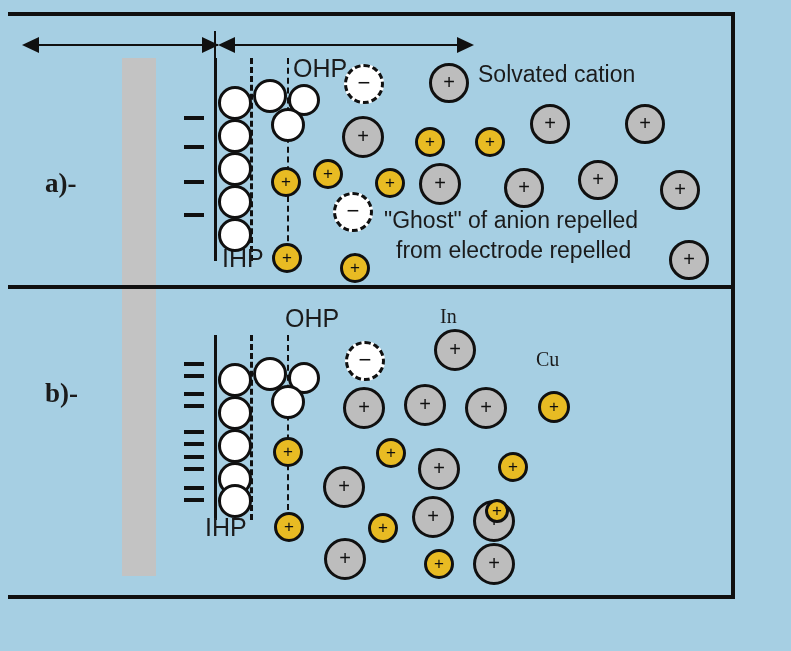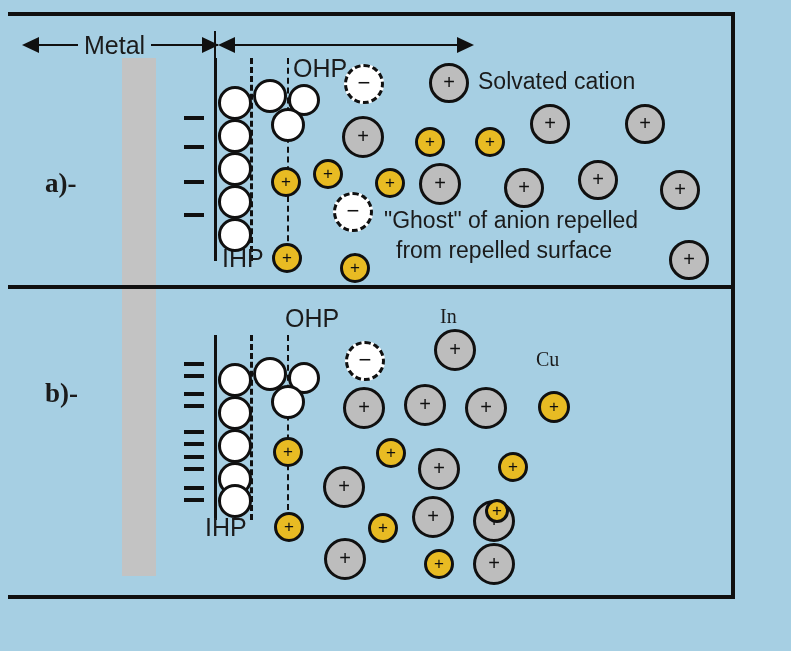--- a/index.html
+++ b/index.html
@@ -81,21 +81,20 @@
 
   <div class="rule rule-h" style="left:8px;top:12px;width:727px;"></div>
   <div class="rule rule-h" style="left:8px;top:285px;width:727px;"></div>
   <div class="rule rule-h" style="left:8px;top:595px;width:727px;"></div>
   <div class="rule rule-v" style="left:731px;top:12px;height:277px;"></div>
   <div class="rule rule-v" style="left:731px;top:285px;height:314px;"></div>
 
   <div class="arrow-row" style="left:28px;top:44px;width:190px;"></div>
   <div class="arrow-head left" style="left:22px;top:37px;"></div>
   <div class="arrow-head right" style="left:202px;top:37px;"></div>
-  <div class="lbl lbl-hdr" style="left:78px;top:31px;background:#a6cfe3;padding:0 6px;">Metal</div>
 
   <div class="tickmark" style="left:214px;top:31px;height:27px;"></div>
 
   <div class="arrow-row" style="left:222px;top:44px;width:250px;"></div>
   <div class="arrow-head left" style="left:218px;top:37px;"></div>
   <div class="arrow-head right" style="left:457px;top:37px;"></div>
 
   <div class="metal-slab" style="left:122px;top:58px;width:34px;height:227px;"></div>
   <div class="metal-slab" style="left:122px;top:289px;width:34px;height:287px;"></div>
 
@@ -176,23 +175,23 @@
     <div class="particle p-bare" style="left:475px;top:127px;width:30px;height:30px;">
         <span class="psym">+</span>
       </div>
     <div class="particle p-bare" style="left:272px;top:243px;width:30px;height:30px;">
         <span class="psym">+</span>
       </div>
     <div class="particle p-bare" style="left:340px;top:253px;width:30px;height:30px;">
         <span class="psym">+</span>
       </div>
 
-    <div class="lbl lbl-note" style="left:478px;top:66px;">Solvated cation</div>
+    <div class="lbl lbl-note" style="left:478px;top:59px;">Solvated cation</div>
     <div class="lbl lbl-note" style="left:384px;top:205px;">"Ghost" of anion repelled</div>
-    <div class="lbl lbl-note" style="left:396px;top:235px;">from repelled surface</div>
+    <div class="lbl lbl-note" style="left:396px;top:235px;">from electrode repelled</div>
   </div>
 
   <div>
 
     <div class="lbl lbl-panel" style="left:45px;top:378px;">b)-</div>
 
     <div class="electrode-line" style="left:214px;top:335px;height:185px;"></div>
 
     <div class="plane-dash" style="left:250px;top:335px;height:185px;"></div>
     <div class="plane-dash thin" style="left:287px;top:335px;height:195px;"></div>

